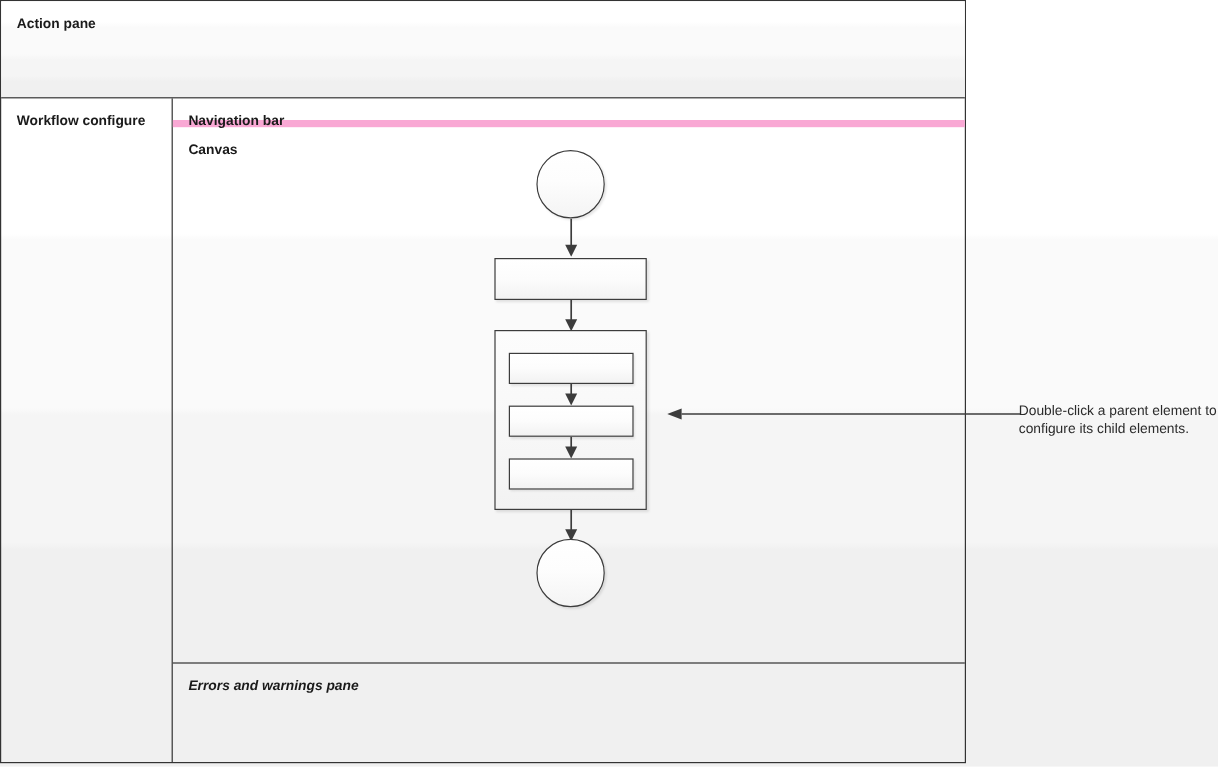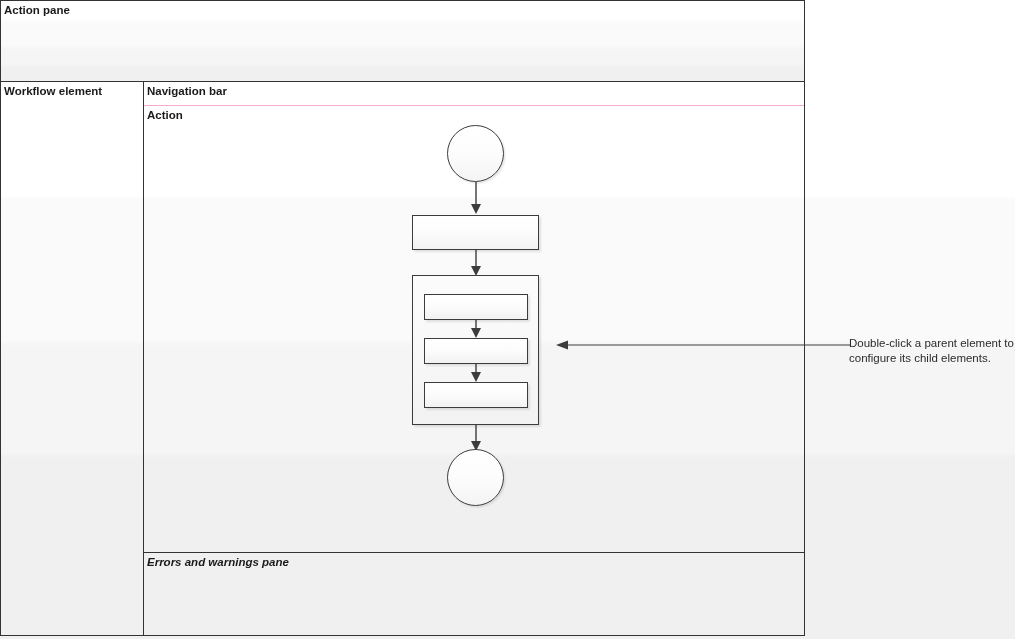--- a/index.html
+++ b/index.html
@@ -41,22 +41,23 @@
     border: 1px solid #333333;
     box-sizing: border-box;
     z-index: 1;
   }
 
   .pane-label {
     font-size: 11.5px;
     font-weight: bold;
     color: #1a1a1a;
     line-height: 13px;
-    padding: 3px 0 0 3px;
+    padding: 13px 0 0 3px;
     white-space: nowrap;
+    margin-left: 10px;
   }
 
   
   #action-pane {
     position: absolute;
     left: 0; top: 0;
     width: 803px;
     height: 81px;
     border-bottom: 1px solid #333333;
     box-sizing: border-box;
@@ -88,21 +89,21 @@
     left: 143px; top: 81px;
     width: 660px;
     height: 553px;
   }
 
   #navigation-bar {
     position: absolute;
     left: 0; top: 0;
     width: 660px;
     height: 24px;
-    border-bottom: 1px solid #f9a8d4;
+    border-bottom: 6px solid #f9a8d4;
     box-sizing: border-box;
   }
 
   #canvas-pane {
     position: absolute;
     left: 0; top: 24px;
     width: 660px;
     height: 447px;
     border-bottom: 1px solid #333333;
     box-sizing: border-box;
@@ -162,31 +163,31 @@
 
 <div id="bg-gradient"></div>
 
 <div id="app-frame">
 
   <div id="action-pane">
     <div class="pane-label">Action pane</div>
   </div>
 
   <div id="workflow-elements-pane">
-    <div class="pane-label">Workflow element</div>
+    <div class="pane-label">Workflow configure</div>
   </div>
 
   <div id="right-column">
 
     <div id="navigation-bar">
       <div class="pane-label">Navigation bar</div>
     </div>
 
     <div id="canvas-pane">
-      <div class="pane-label">Action</div>
+      <div class="pane-label">Canvas</div>
 
       <div class="shape node-ellipse" style="left:303px; top:19px; width:57px; height:57px;">
         <span></span>
       </div>
 
       <svg class="connector" style="left:324px; top:76px; width:16px; height:32px;" viewBox="0 0 16 32">
         <line x1="8" y1="0" x2="8" y2="24" stroke="#3c3c3c" stroke-width="1.4"></line>
         <polygon points="3,22 13,22 8,32" fill="#3c3c3c"></polygon>
       </svg>
 

